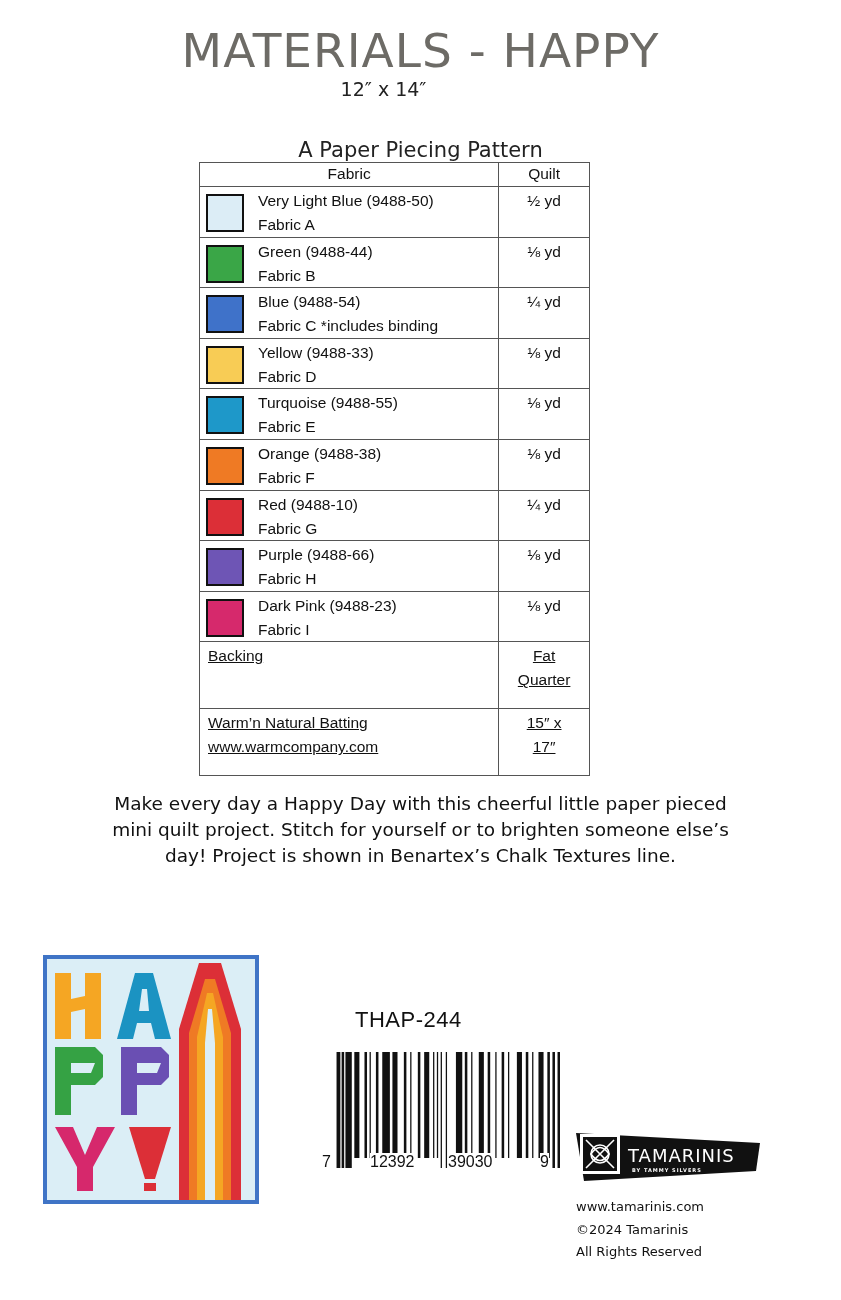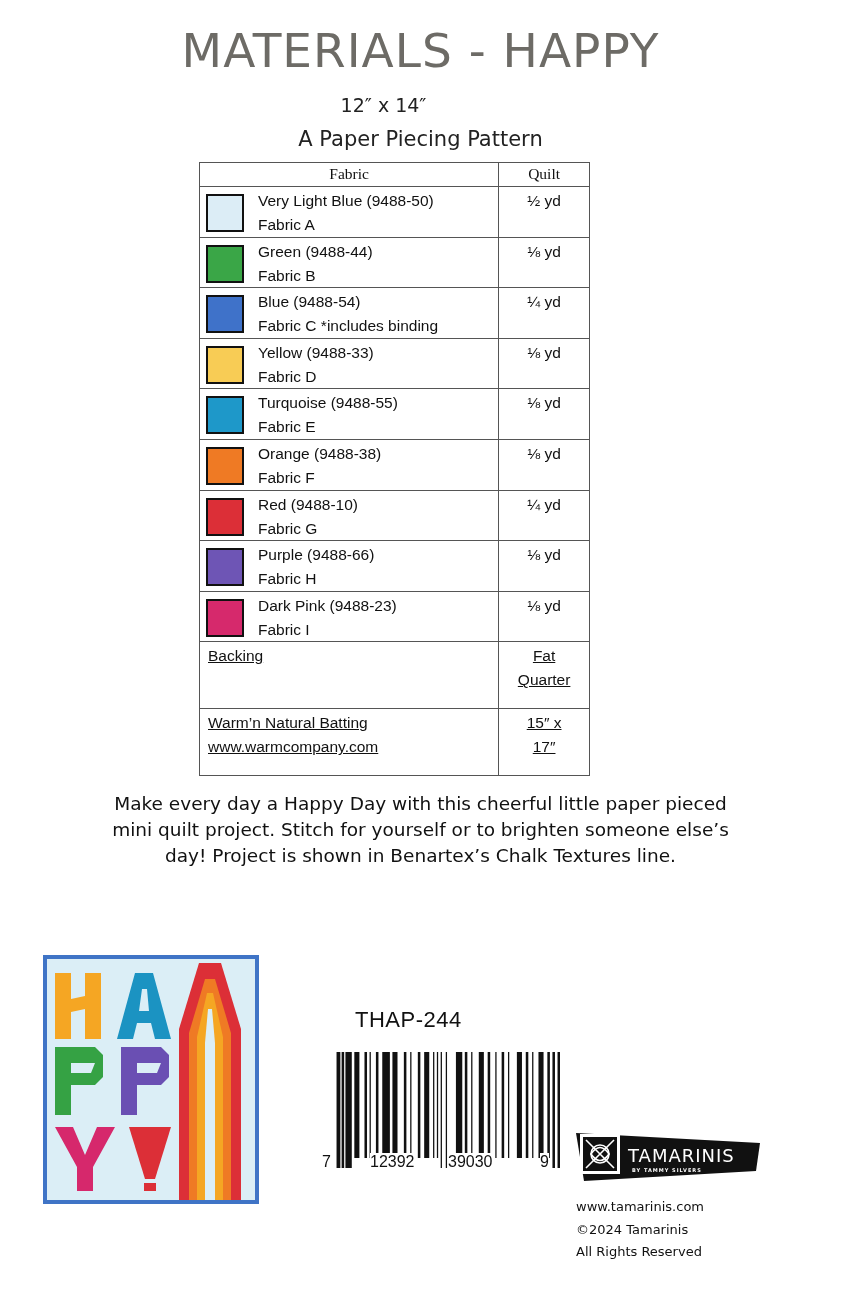--- a/index.html
+++ b/index.html
@@ -5,38 +5,38 @@
   * { box-sizing: border-box; margin: 0; padding: 0; }
   html, body { width: 841px; height: 1300px; background: #ffffff; overflow: hidden; }
   body { position: relative; font-family: "DejaVu Sans", sans-serif; color: #1a1a1a; }
 
   .title {
     position: absolute; left: 0; width: 841px; top: 22px; text-align: center;
     font-family: "DejaVu Sans", sans-serif; font-size: 47px; font-weight: normal;
     color: #6d6b66; letter-spacing: 1px; line-height: 58px;
   }
   .size {
-    position: absolute; left: 0; width: 767px; top: 92px; text-align: center;
+    position: absolute; left: 0; width: 767px; top: 76px; text-align: center;
     font-size: 19px; color: #222; line-height: 26px;
   }
   .subtitle {
-    position: absolute; left: 0; width: 841px; top: 125px; text-align: center;
+    position: absolute; left: 0; width: 841px; top: 136px; text-align: center;
     font-size: 21px; color: #222; line-height: 28px;
   }
 
   table.materials {
     position: absolute; left: 199px; top: 162px; width: 391px;
     border-collapse: collapse; font-family: "Liberation Sans", sans-serif;
     font-size: 15.5px; color: #111;
   }
   table.materials td, table.materials th {
     border: 1.4px solid #555; vertical-align: top;
   }
   table.materials th {
-    font-weight: normal; height: 24px; line-height: 22px; text-align: center; font-family: Liberation Serif, serif;
+    font-weight: normal; height: 24px; line-height: 22px; text-align: center;
   }
   th.col-fabric { width: 300px; }
   th.col-quilt { width: 91px; }
   tr.fabric-row td { height: 50.6px; }
   td.fabric-cell { position: relative; padding: 0; }
   .swatch {
     position: absolute; left: 6px; top: 7px; width: 38px; height: 38px;
     border: 2px solid #111;
   }
   .fabric-name { position: absolute; left: 58px; top: 2px; line-height: 24px; white-space: nowrap; }

